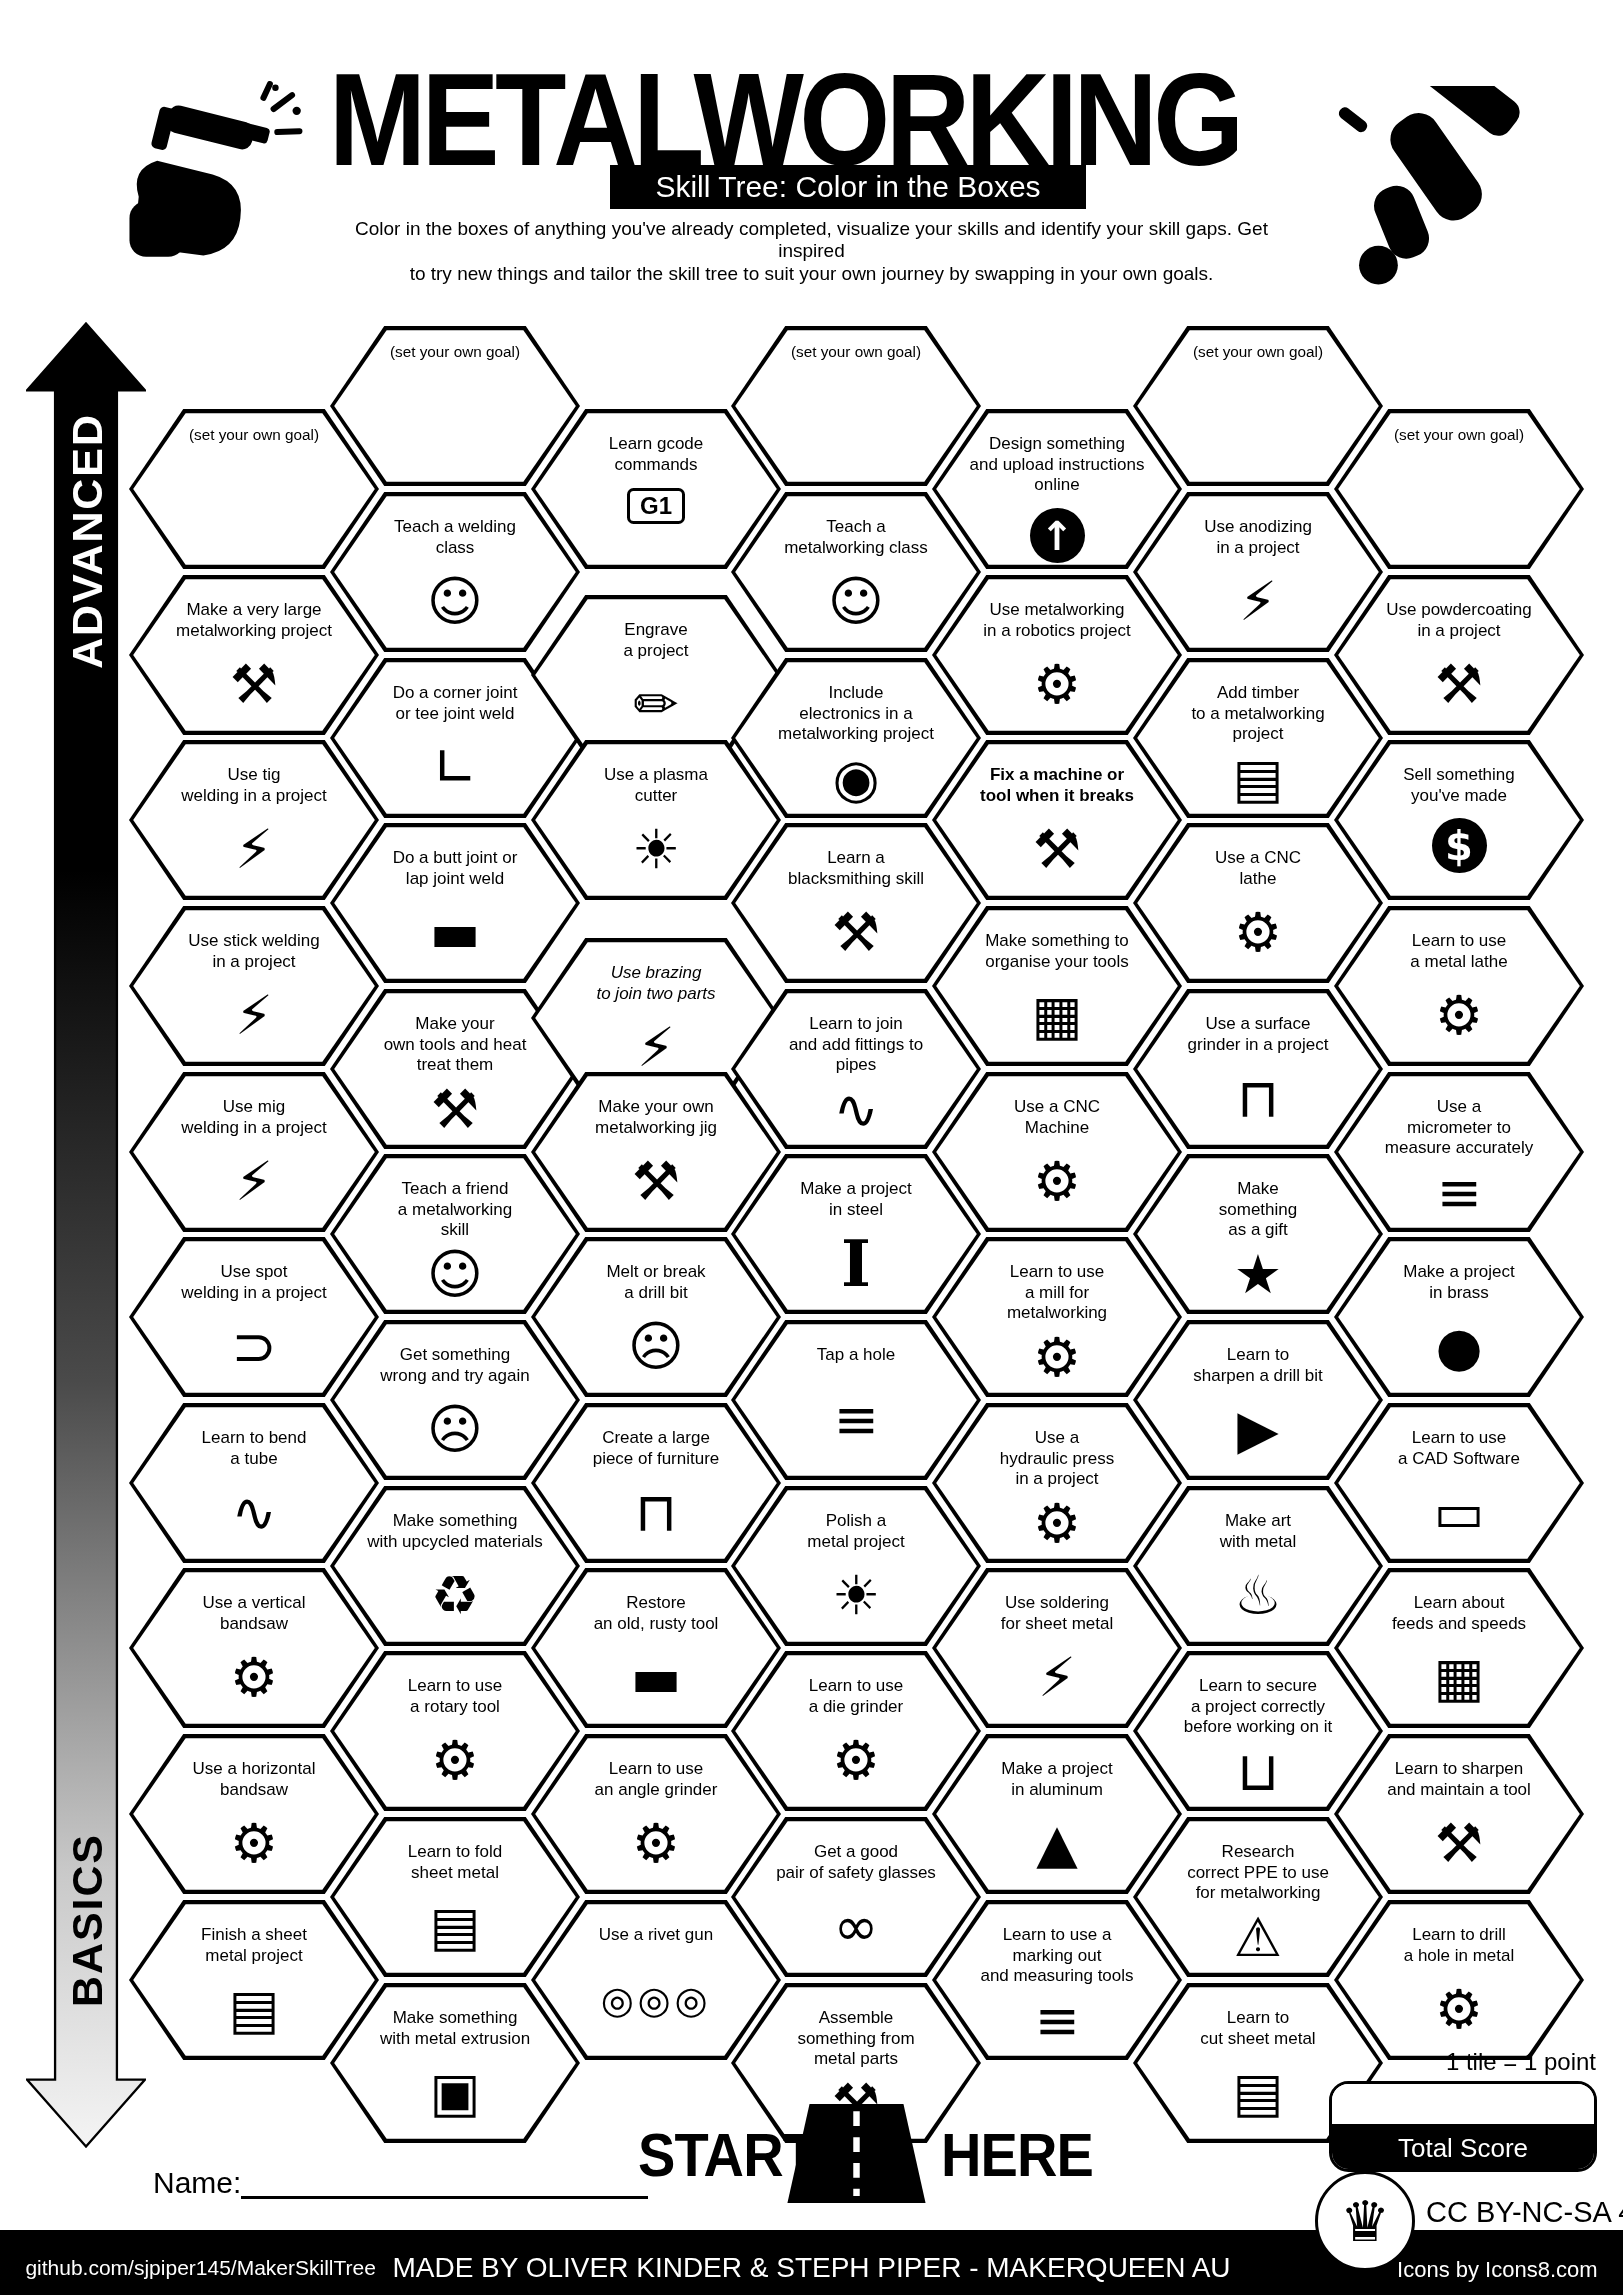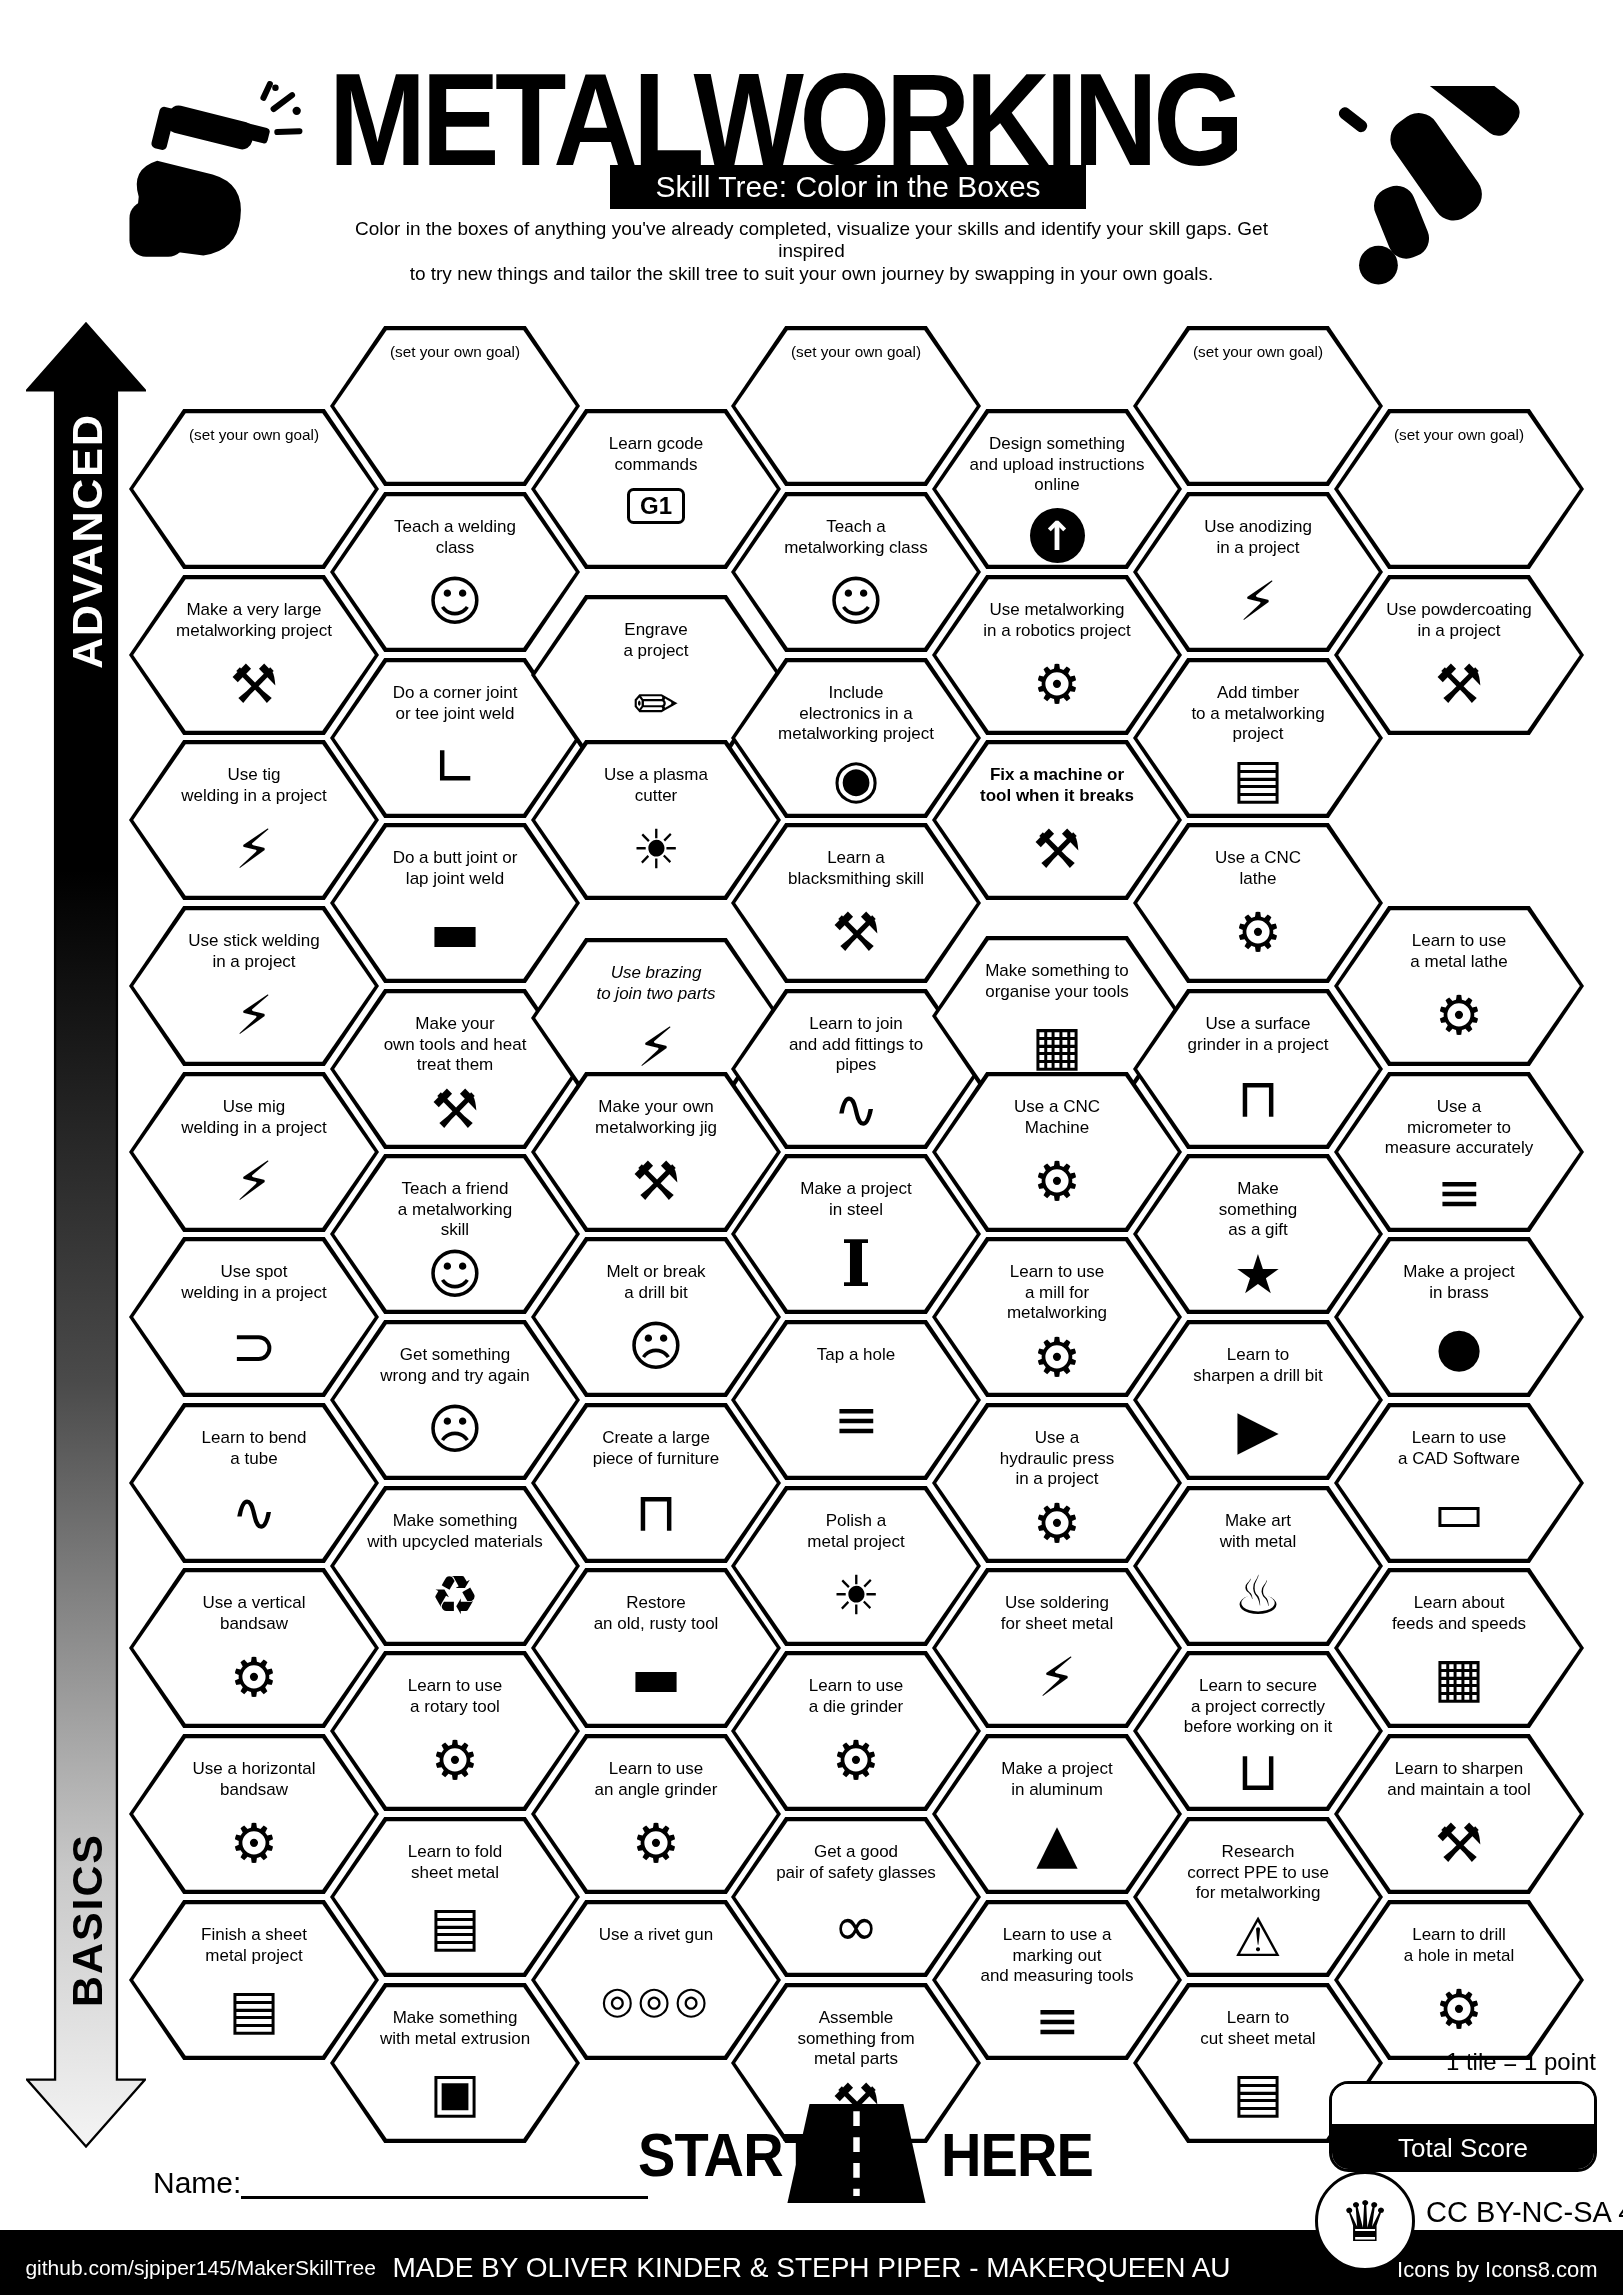--- a/index.html
+++ b/index.html
@@ -550,21 +550,21 @@
     </div>
     <div class="hex" style="left: 932px; top: 740px; font-weight: bold;">
       <div class="hex-border"></div>
       <div class="hex-fill"></div>
       <div class="hex-content">
         <div class="hex-label">Fix a machine or
 tool when it breaks</div>
         <div class="hex-icon">⚒</div>
       </div>
     </div>
-    <div class="hex" style="left: 932px; top: 936px;">
+    <div class="hex" style="left: 932px; top: 906px;">
       <div class="hex-border"></div>
       <div class="hex-fill"></div>
       <div class="hex-content">
         <div class="hex-label">Make something to
 organise your tools</div>
         <div class="hex-icon">▦</div>
       </div>
     </div>
     <div class="hex" style="left: 932px; top: 1072px;">
       <div class="hex-border"></div>
@@ -731,20 +731,29 @@
         <div class="hex-label">(set your own goal)</div>
       </div>
     </div>
     <div class="hex" style="left: 1334px; top: 575px; text-decoration: underline;">
       <div class="hex-border"></div>
       <div class="hex-fill"></div>
       <div class="hex-content">
         <div class="hex-label">Use powdercoating
 in a project</div>
         <div class="hex-icon">⚒</div>
+      </div>
+    </div>
+    <div class="hex" style="left: 1334px; top: 740px;">
+      <div class="hex-border"></div>
+      <div class="hex-fill"></div>
+      <div class="hex-content">
+        <div class="hex-label">Sell something
+you've made</div>
+        <div class="hex-icon hex-icon--badge">$</div>
       </div>
     </div>
     <div class="hex" style="left: 1334px; top: 906px;">
       <div class="hex-border"></div>
       <div class="hex-fill"></div>
       <div class="hex-content">
         <div class="hex-label">Learn to use
 a metal lathe</div>
         <div class="hex-icon">⚙</div>
       </div>

